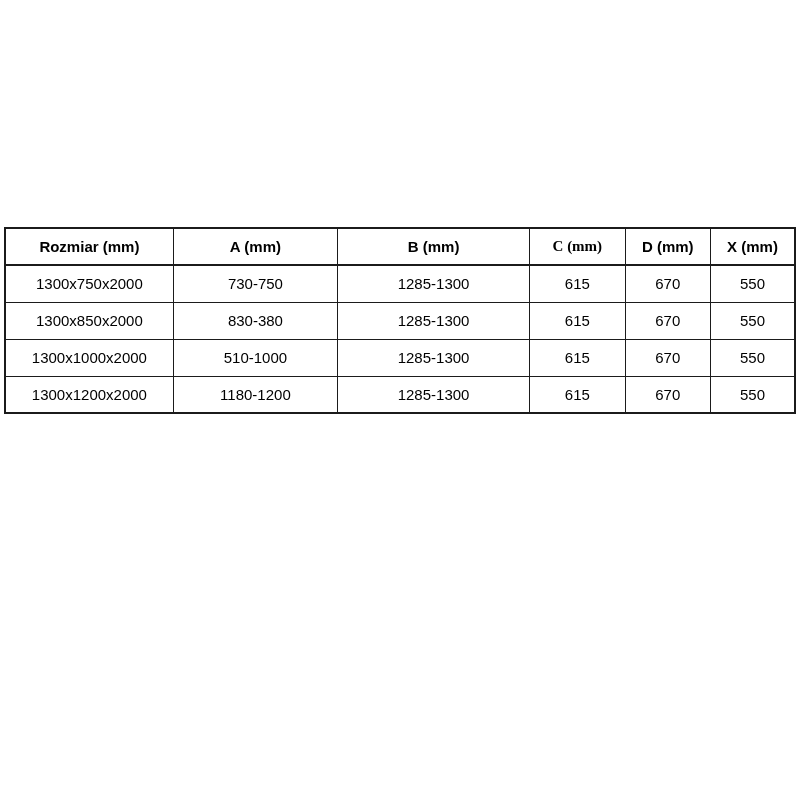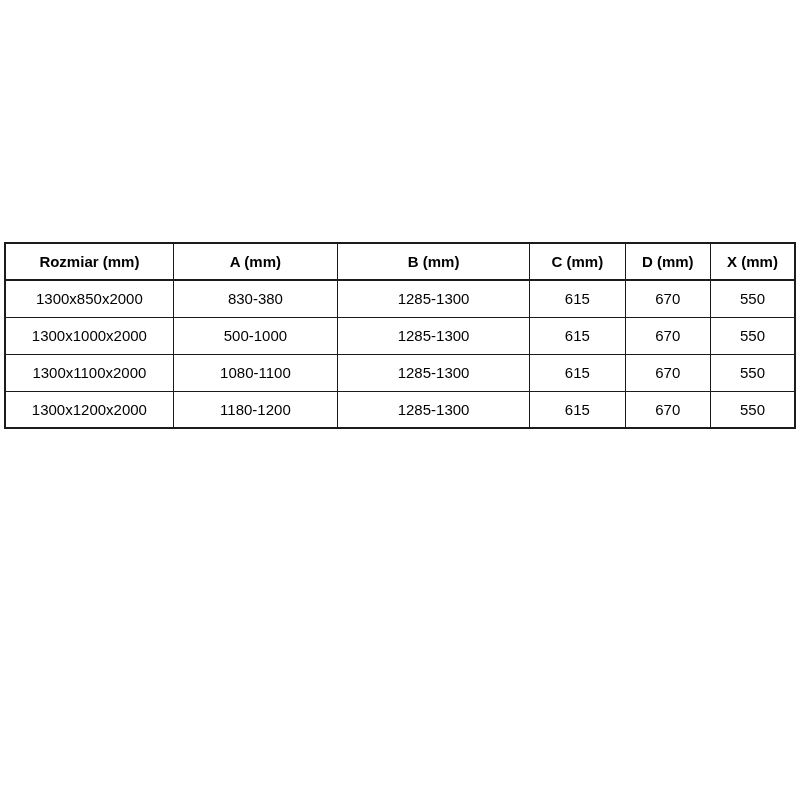--- a/index.html
+++ b/index.html
@@ -7,21 +7,21 @@
     padding: 0;
     width: 800px;
     height: 800px;
     background: #ffffff;
     font-family: "Liberation Sans", sans-serif;
     position: relative;
   }
   .table-wrap {
     position: absolute;
     left: 4px;
-    top: 242px;
+    top: 227px;
     width: 792px;
   }
   table.spec-table {
     width: 100%;
     border-collapse: collapse;
     table-layout: fixed;
     border: 2px solid #1b1b1b;
     background: #ffffff;
   }
   table.spec-table th,
@@ -38,59 +38,59 @@
     white-space: nowrap;
   }
   table.spec-table th {
     font-weight: bold;
     border-bottom-width: 2px;
   }
   
   .col-rozmiar { width: 21.3%; }
   .col-a { width: 20.8%; margin-top: 44px; }
   .col-b { width: 24.3%; }
-  .col-c { width: 12.1%; }
+  .col-c { width: 12.1%; font-family: Liberation Serif, serif; }
   .col-d { width: 10.8%; }
   .col-x { width: 10.7%; }
 </style>
 </head>
 <body>
 
 <div class="table-wrap">
   <table class="spec-table">
     <thead>
       <tr>
           <th class="col-rozmiar">Rozmiar (mm)</th>
           <th class="col-a">A (mm)</th>
           <th class="col-b">B (mm)</th>
           <th class="col-c">C (mm)</th>
           <th class="col-d">D (mm)</th>
           <th class="col-x">X (mm)</th>
         </tr>
     </thead>
     <tbody>
         <tr>
+          <td>1300x750x2000</td>
+          <td>730-750</td>
+          <td>1285-1300</td>
+          <td>615</td>
+          <td>670</td>
+          <td>550</td>
+        </tr>
+        <tr>
           <td>1300x850x2000</td>
           <td>830-380</td>
           <td>1285-1300</td>
           <td>615</td>
           <td>670</td>
           <td>550</td>
         </tr>
         <tr>
           <td>1300x1000x2000</td>
-          <td>500-1000</td>
-          <td>1285-1300</td>
-          <td>615</td>
-          <td>670</td>
-          <td>550</td>
-        </tr>
-        <tr>
-          <td>1300x1100x2000</td>
-          <td>1080-1100</td>
+          <td>510-1000</td>
           <td>1285-1300</td>
           <td>615</td>
           <td>670</td>
           <td>550</td>
         </tr>
         <tr>
           <td>1300x1200x2000</td>
           <td>1180-1200</td>
           <td>1285-1300</td>
           <td>615</td>

